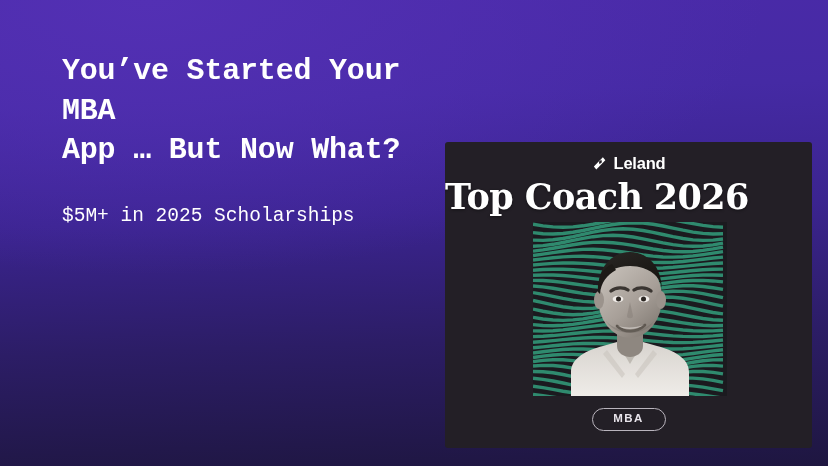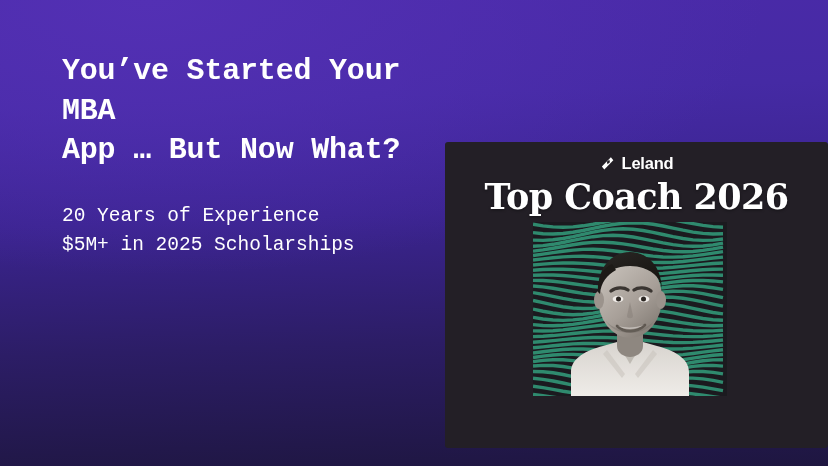--- a/index.html
+++ b/index.html
@@ -60,21 +60,20 @@
   
   .award-card {
     position: absolute;
     left: 445px;
     top: 142px;
     width: 367px;
     height: 306px;
     background: #231f26;
     border-radius: 3px;
     overflow: hidden;
-    padding-left: 16px;
   }
 
   .brand-row {
     position: absolute;
     top: 13px;
     left: 0;
     right: 0;
     display: flex;
     align-items: center;
     justify-content: center;
@@ -91,21 +90,21 @@
     color: #ffffff;
     letter-spacing: -0.2px;
     line-height: 1;
   }
 
   .award-headline {
     position: absolute;
     top: 36px;
     left: 0;
     right: 0;
-    text-align: center;
+    text-align: left;
     font-family: "DejaVu Serif", "Liberation Serif", serif;
     font-size: 35px;
     font-weight: bold;
     color: #ffffff;
     letter-spacing: -0.6px;
     line-height: 1.1;
     z-index: 3;
     text-shadow: 0 1px 3px rgba(0,0,0,0.45);
   }
 
@@ -158,21 +157,20 @@
 
 <div id="slide">
 
   <div class="left-col">
 
     <h1 class="deck-title">You’ve Started Your MBA
 App … But Now What?</h1>
 
 
     <div class="credentials">
-      <span class="cred-line">20 Years of Experience</span>
       <span class="cred-line">$5M+ in 2025 Scholarships</span>
     </div>
   </div>
 
   <div class="award-card">
 
     <div class="brand-row">
       <svg class="brand-mark" viewBox="0 0 16 16">
         <path d="M11.6 1.4 L14.2 4.6 L4.6 14.4 L2.0 11.2 Z" fill="#ffffff"></path>
         <path d="M7.3 6.2 L9.9 4.1 L10.6 6.6 L8.0 8.7 Z" fill="#231f26"></path>
@@ -264,15 +262,16 @@
 
         <path d="M63 68 L60 82 C60 85 66 85 66 82 Z" fill="#8f8780" opacity="0.75"></path>
 
         <path d="M50 92 C57 99 70 99 78 91" stroke="#5f5851" stroke-width="2.6" fill="none" stroke-linecap="round"></path>
         <path d="M51 92 C58 96 69 96 77 91 C69 94 58 94 51 92 Z" fill="#d9d4cf" opacity="0.65"></path>
 
         <path d="M38 84 C44 104 82 104 88 84 C84 100 42 100 38 84 Z" fill="#6e6760" opacity="0.35"></path>
       </svg>
     </div>
 
+    <div class="mba-badge">MBA</div>
   </div>
 
 </div>
 
 </body></html>

